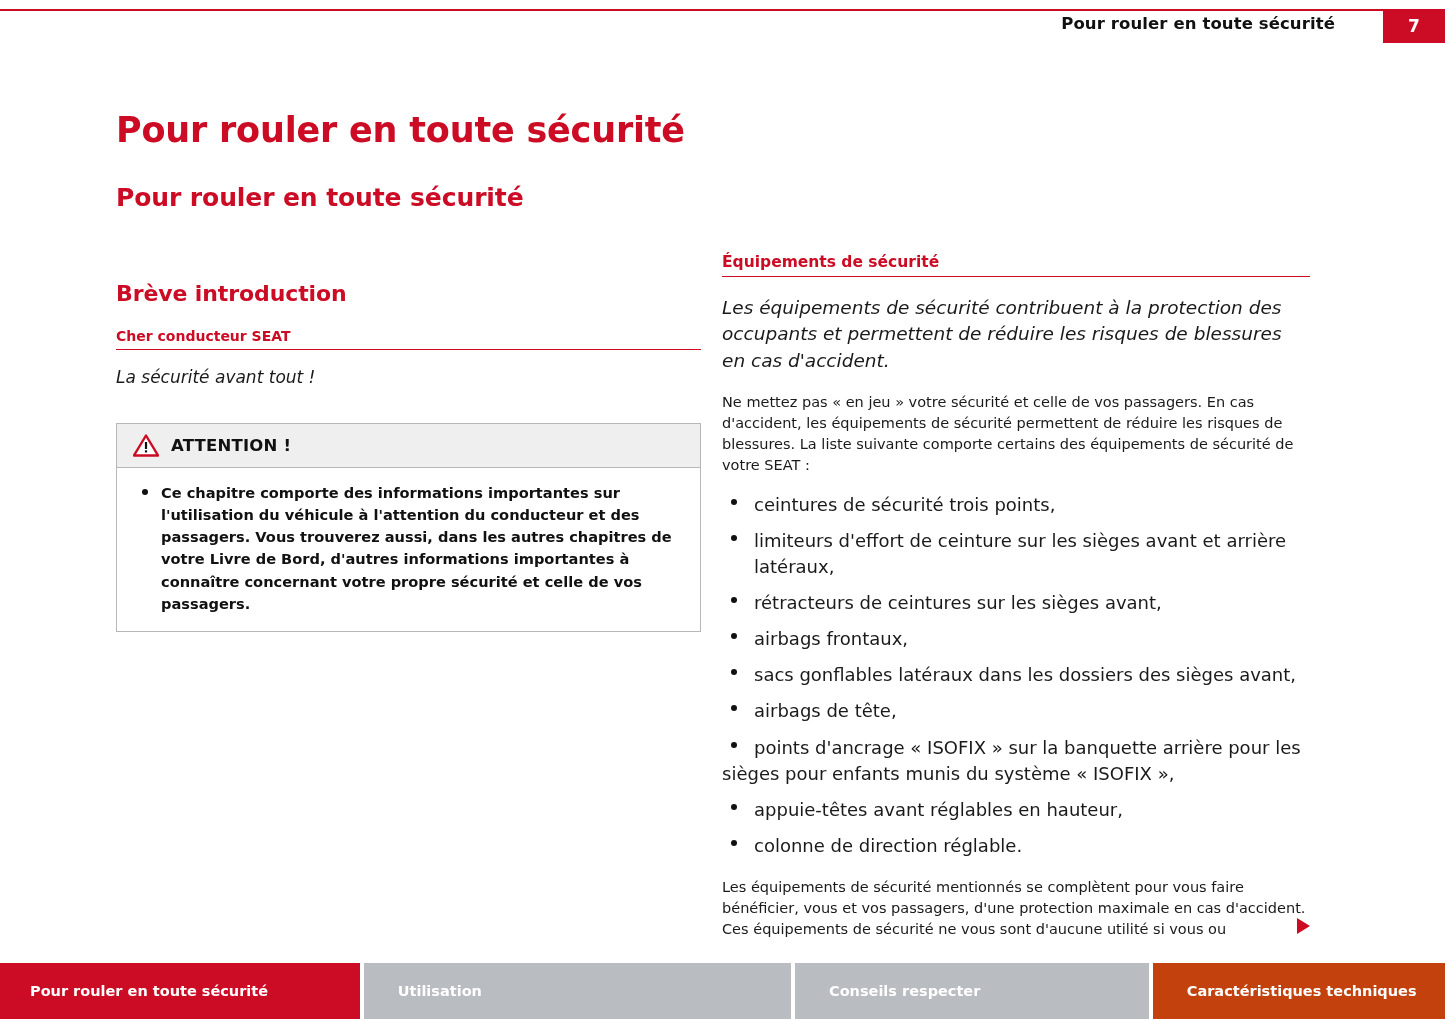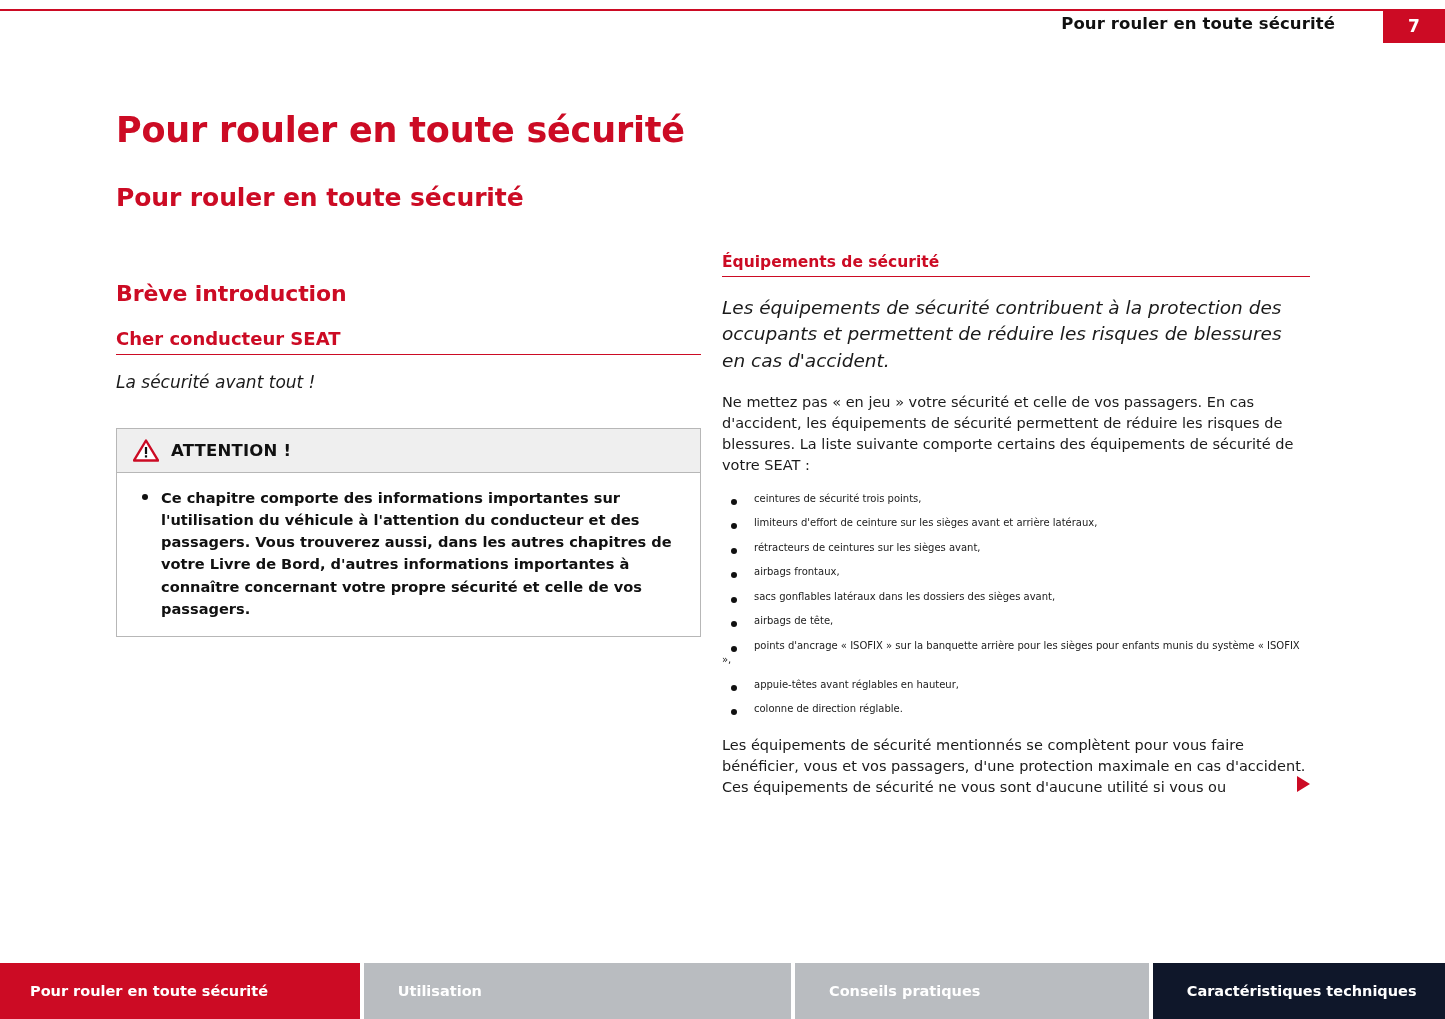--- a/index.html
+++ b/index.html
@@ -102,21 +102,21 @@
     margin: 0 0 22px 0;
     font-size: 22px;
     font-weight: bold;
     color: #cc0b24;
     letter-spacing: -0.1px;
   }
 
   h4.ruled {
     margin: 0;
     padding: 0 0 5px 0;
-    font-size: 18px;
+    font-size: 14px;
     font-weight: bold;
     color: #cc0b24;
     border-bottom: 1.5px solid #cc0b24;
   }
   h4.ruled.right-head {
     font-size: 15.5px;
   }
 
   p.lead {
     margin: 16px 0 0 0;
@@ -200,21 +200,21 @@
   }
 
   
   ul.eq-list {
     list-style: none;
     margin: 16px 0 0 0;
     padding: 0;
   }
   ul.eq-list li {
     position: relative;
-    font-size: 10px;
+    font-size: 18px;
     line-height: 1.45;
     color: #1a1a1a;
     padding-left: 32px;
     margin-bottom: 10px;
   }
   ul.eq-list li .dot {
     position: absolute;
     left: 9px;
     top: 7px;
     width: 6px;
@@ -279,21 +279,21 @@
     padding-left: 34px;
     border-left: 4px solid #ffffff;
   }
   .footer-tab.t3 {
     background: #b9bcc0;
     width: 360px;
     padding-left: 34px;
     border-left: 4px solid #ffffff;
   }
   .footer-tab.t4 {
-    background: #0f172a;
+    background: #c2410c;
     width: 298px;
     padding-left: 34px;
     border-left: 4px solid #ffffff;
   }
 </style>
 </head>
 <body>
 
 <div class="header">
   <div class="header-rule"></div>
@@ -359,15 +359,15 @@
     <div class="right-tail">
       <p class="body small">Les équipements de sécurité mentionnés se complètent pour vous faire bénéficier, vous et vos passagers, d'une protection maximale en cas d'accident. Ces équipements de sécurité ne vous sont d'aucune utilité si vous ou</p>
       <span class="cont-arrow"></span>
     </div>
   </div>
 </div>
 
 <div class="footer">
   <div class="footer-tab active">Pour rouler en toute sécurité</div>
   <div class="footer-tab t2">Utilisation</div>
-  <div class="footer-tab t3">Conseils pratiques</div>
+  <div class="footer-tab t3">Conseils respecter</div>
   <div class="footer-tab t4">Caractéristiques techniques</div>
 </div>
 
 </body></html>

